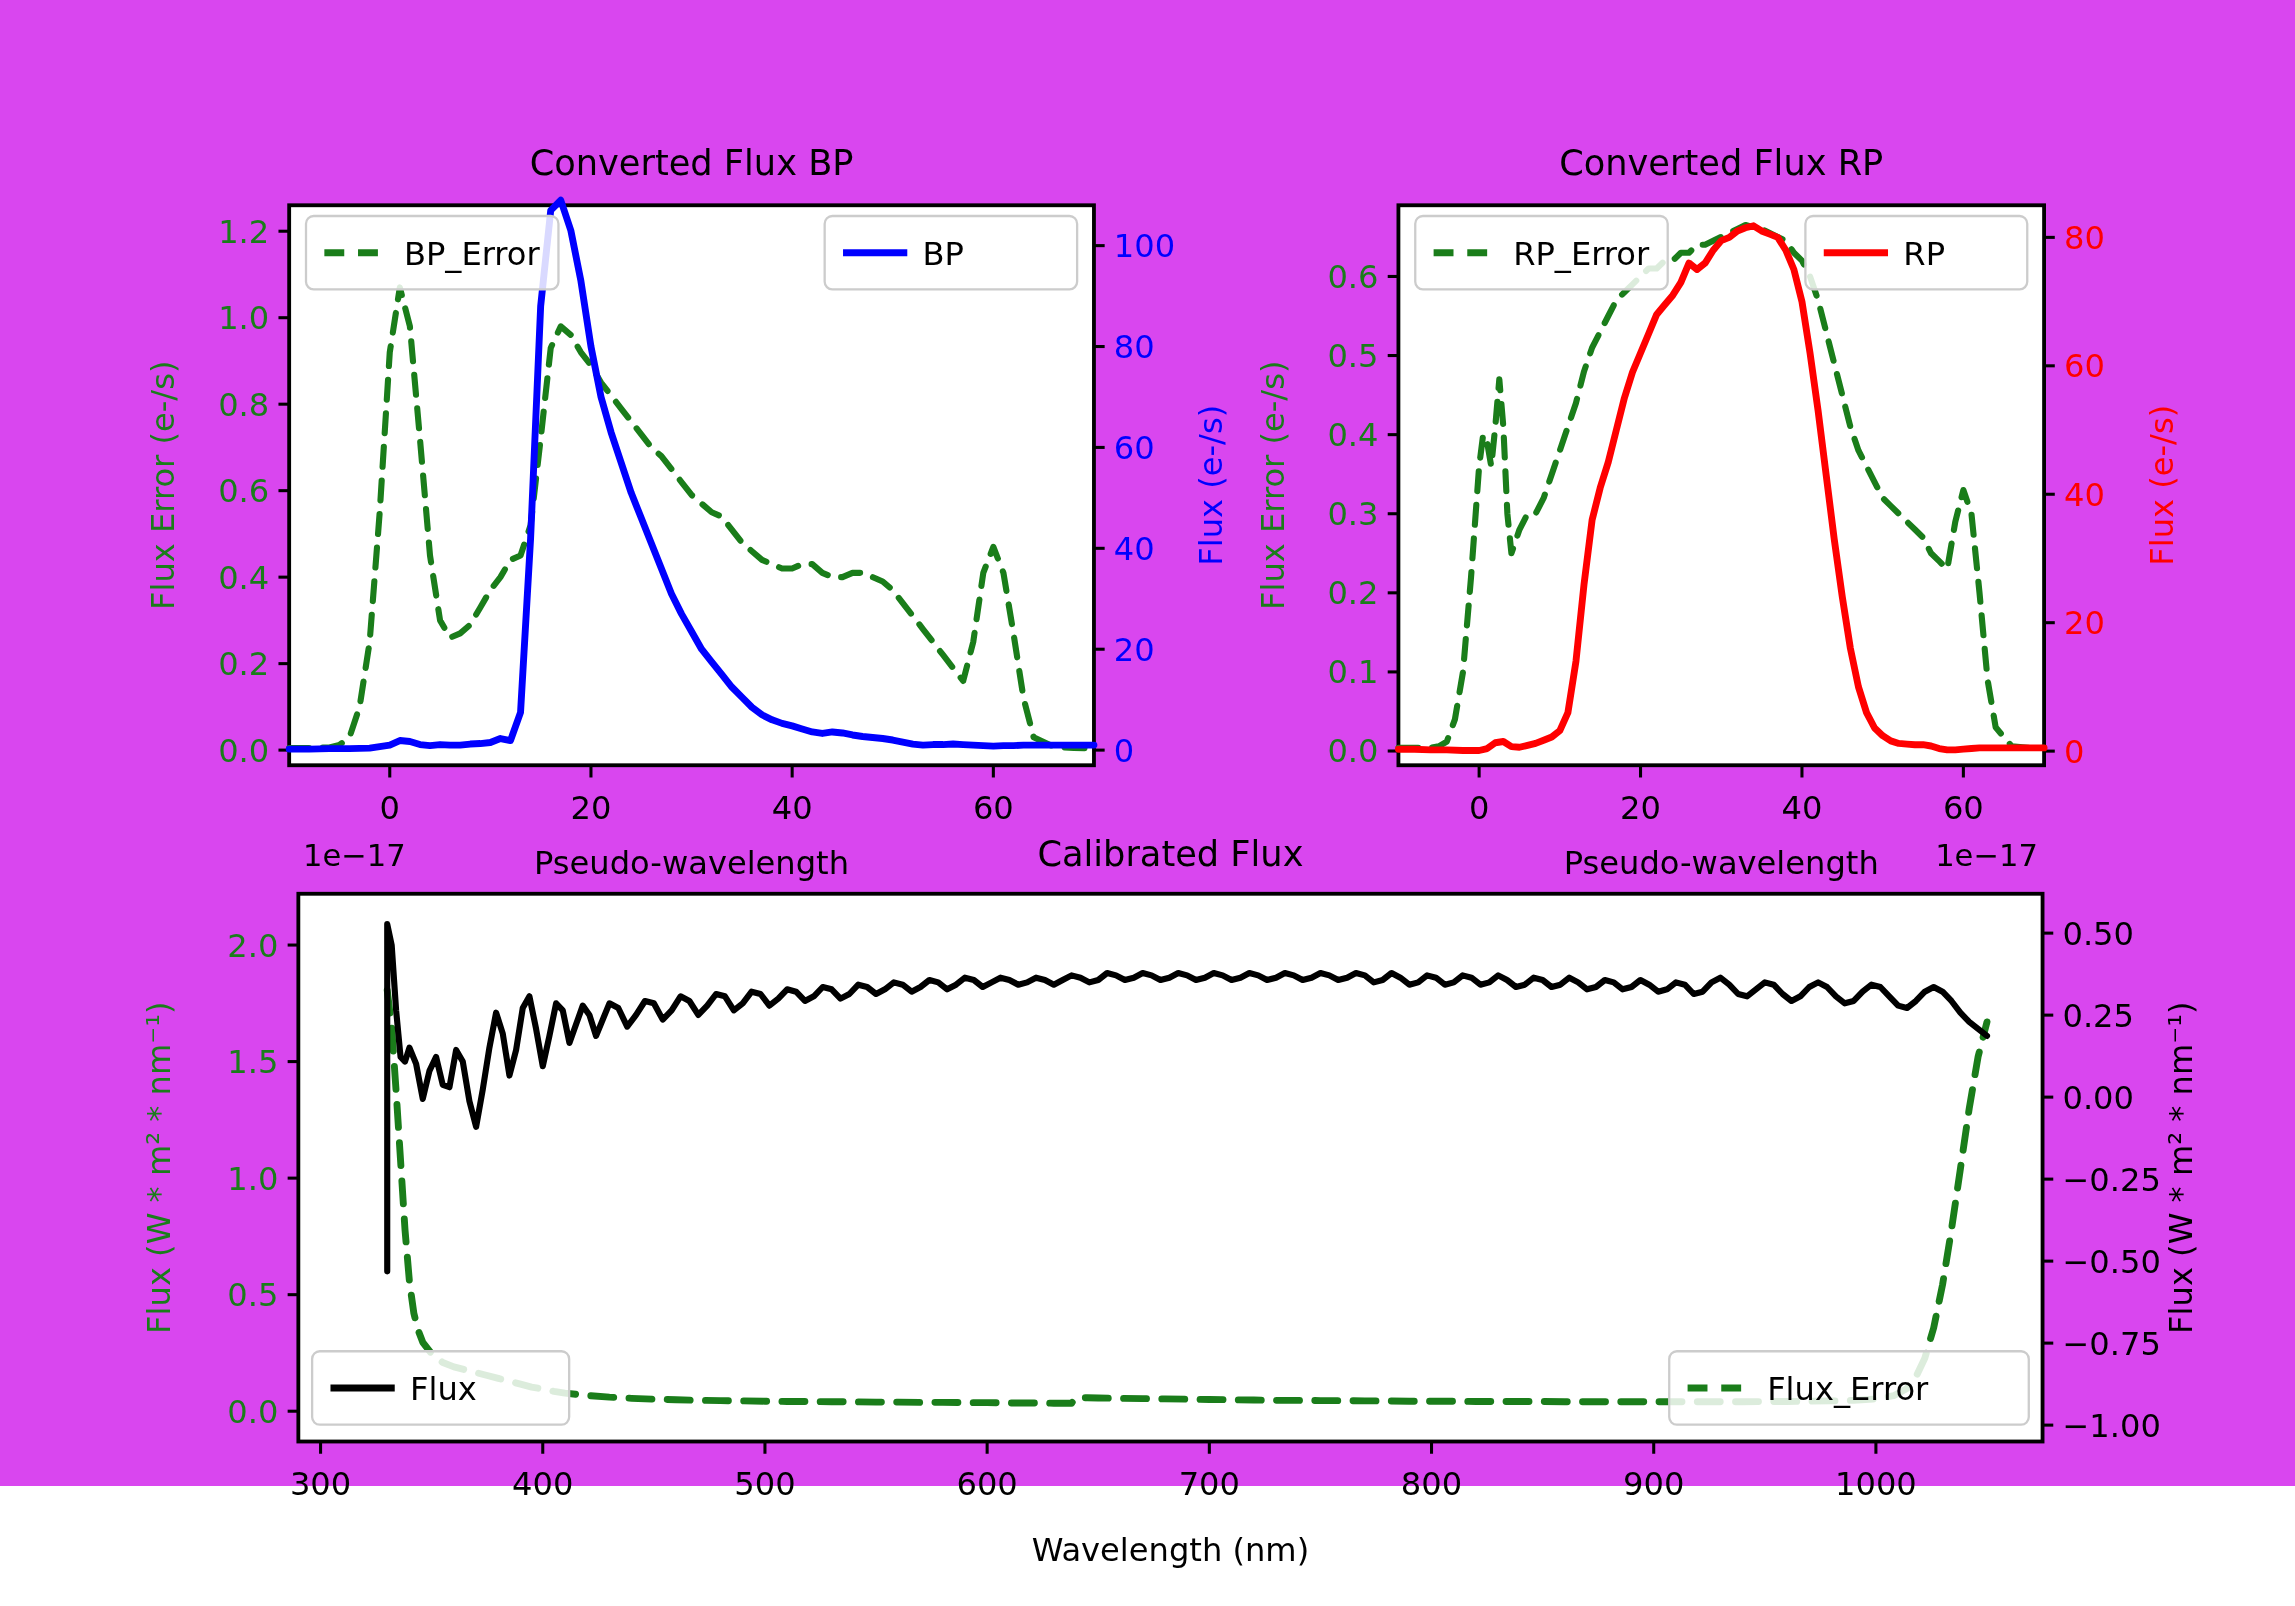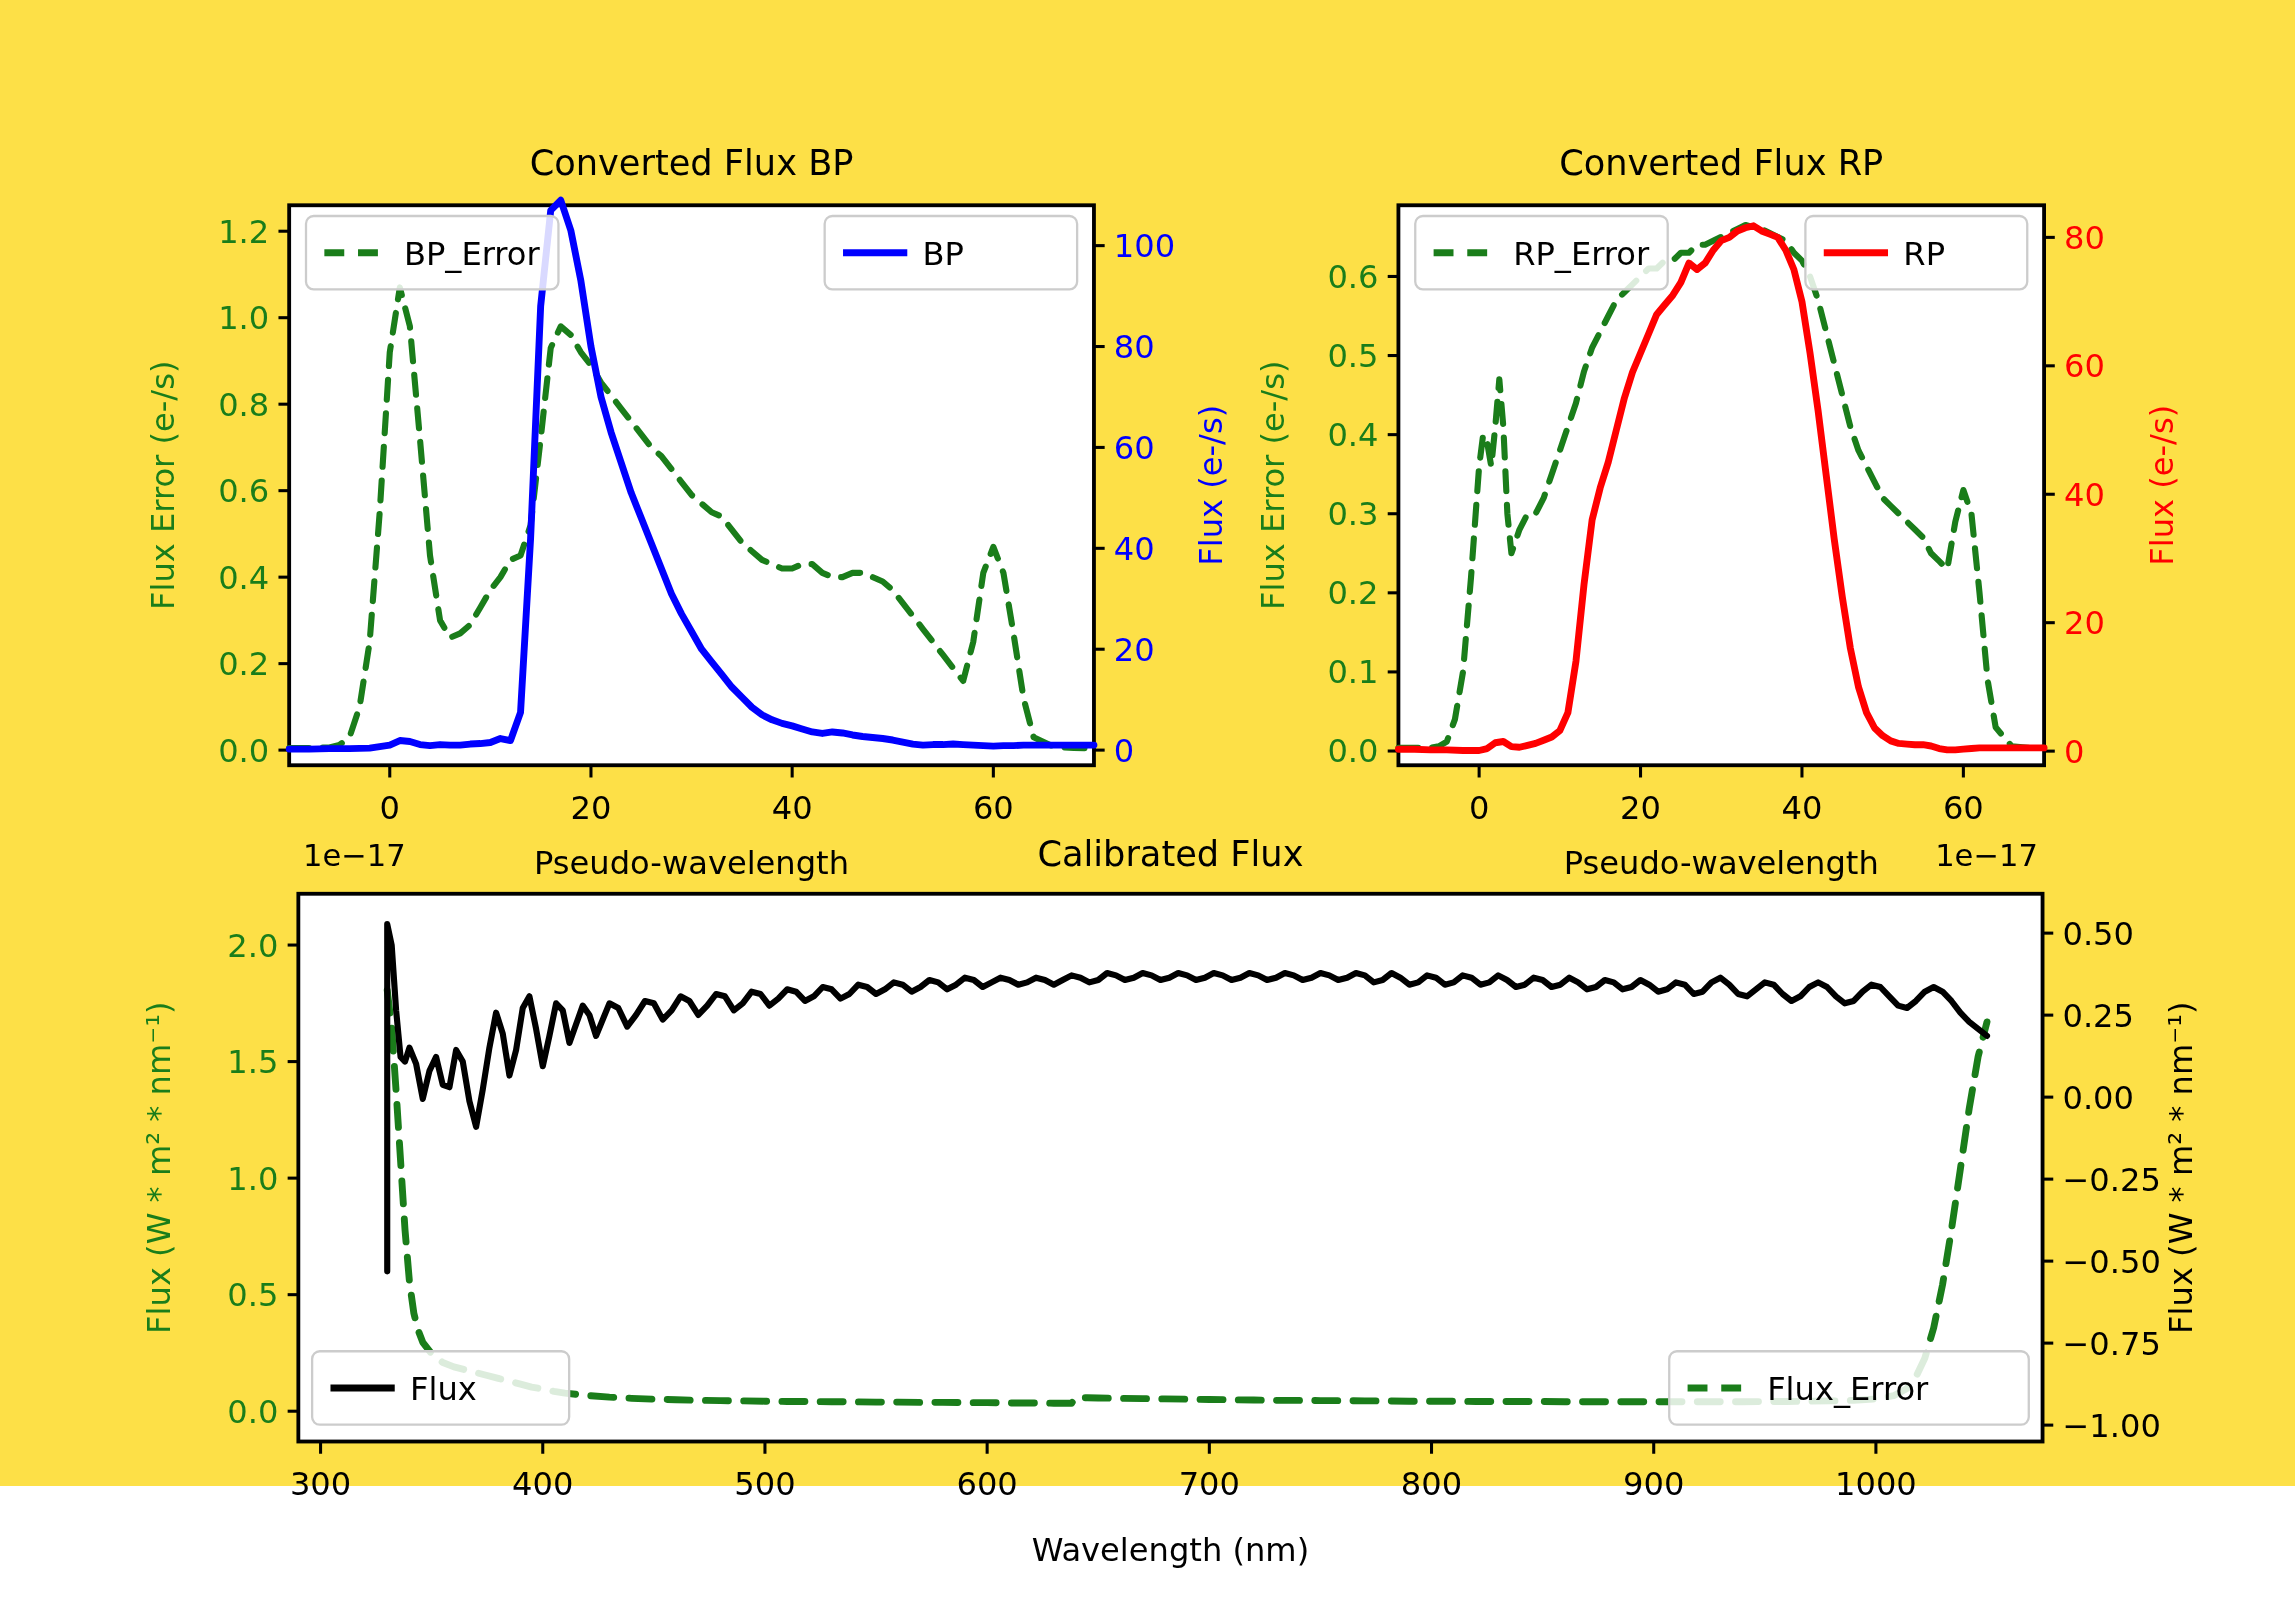--- a/index.html
+++ b/index.html
@@ -1,17 +1,17 @@
 <!DOCTYPE html>
 <html style="font-size:12.2px"><head>
 <meta charset="utf-8">
 <style>
   html,body{margin:0;padding:0;background:#ffffff;}
   body{width:2295px;height:1607px;font-family:"DejaVu Sans",sans-serif;overflow:hidden;}
-  #root{position:relative;width:2295px;height:1486px;background:#fde047;text-decoration:underline;}
+  #root{position:relative;width:2295px;height:1486px;background:#d946ef;text-decoration:underline;}
   svg{display:block;}
   text{font-family:"DejaVu Sans",sans-serif;}
   .ttl{font-size:46px;fill:#000;}
   .tick{font-size:42px;}
   .axlab{font-size:42px;}
   .offtxt{font-size:40px;fill:#000;}
   .legtxt{font-size:42px;fill:#000;}
   .dataline{fill:none;stroke-linecap:round;stroke-linejoin:round;}
 </style>
 </head>

